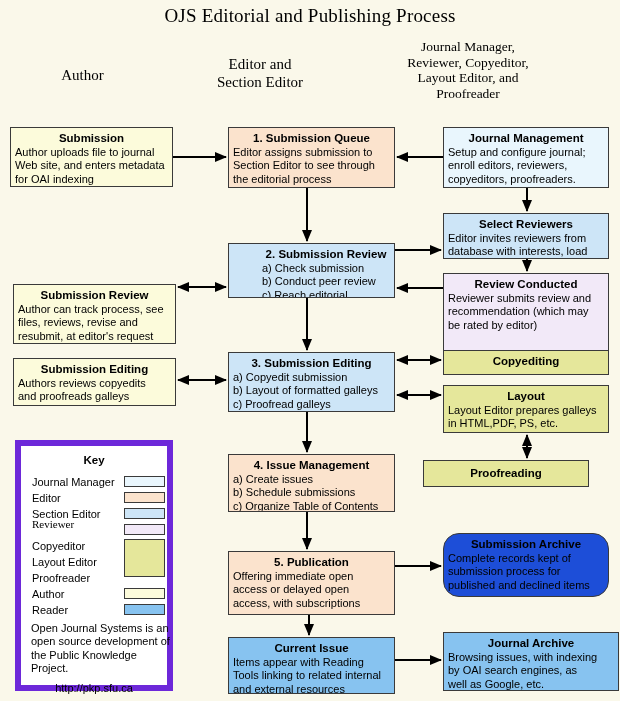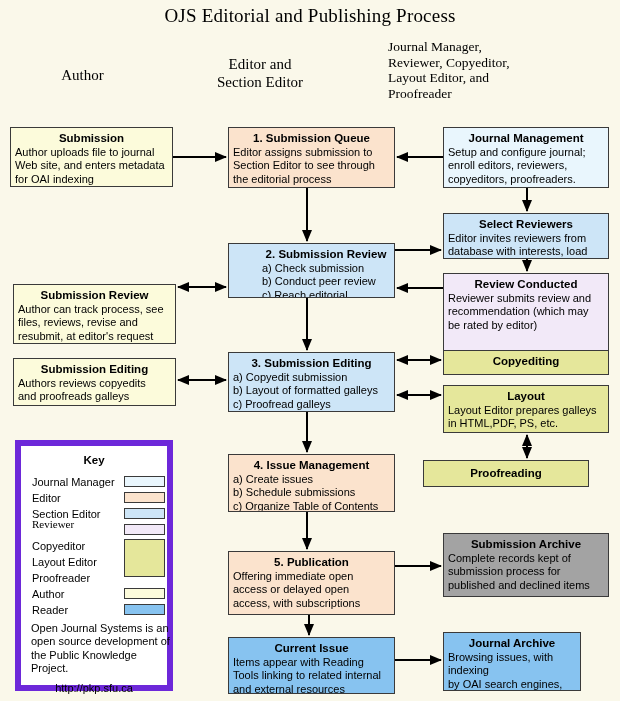--- a/index.html
+++ b/index.html
@@ -9,21 +9,21 @@
     background:#FAF8EA; overflow:hidden;
     font-family:"Liberation Sans", sans-serif; color:#000;
   }
   .title {
     position:absolute; top:5px; left:0; width:620px;
     text-align:center; font-family:"Liberation Serif", serif;
     font-size:19px; font-weight:500; letter-spacing:.2px;
   }
   .col-header {
     position:absolute; font-family:"Liberation Serif", serif;
-    font-size:15px; line-height:18px;
+    font-size:15px; line-height:18px;text-align:center;
   }
   #hdr-author { left:40px; top:66px; width:85px; text-align:center; }
   #hdr-editor { left:190px; top:55px; width:140px; text-align:center; }
   #hdr-right  { left:388px; top:39px; width:160px; font-size:13.5px; line-height:15.5px; white-space:pre-line; }
   .box {
     position:absolute; border:1.5px solid #3a3a3a;
     padding:3px 4px 2px 4px; overflow:hidden;
   }
   .box .bt {
     text-align:center; font-weight:bold; font-size:11.5px; line-height:14px;
@@ -170,27 +170,27 @@
     <div class="bt">Copyediting</div>
   </div>
   <div class="box" style="left: 443px; top: 385px; width: 166px; height: 48px; background-color: rgb(229, 231, 155);">
     <div class="bt">Layout</div>
     <div class="bb">Layout Editor prepares galleys
 in HTML,PDF, PS, etc.</div>
   </div>
   <div class="box" style="left: 423px; top: 460px; width: 166px; height: 27px; background-color: rgb(229, 231, 155);">
     <div class="bt" style="margin-top:2px;">Proofreading</div>
   </div>
-  <div class="box" style="left: 443px; top: 533px; width: 166px; height: 64px; background-color: #a3a3a3;">
+  <div class="box" style="left: 443px; top: 533px; width: 166px; height: 64px; background-color: #1d4ed8; border-radius: 16px;">
     <div class="bt">Submission Archive</div>
     <div class="bb">Complete records kept of
 submission process for
 published and declined items</div>
   </div>
-  <div class="box" style="left: 443px; top: 632px; width: 138px; height: 59px; background-color: rgb(135, 195, 240);">
+  <div class="box" style="left: 443px; top: 632px; width: 176px; height: 59px; background-color: rgb(135, 195, 240);">
     <div class="bt">Journal Archive</div>
     <div class="bb">Browsing issues, with indexing
 by OAI search engines, as
 well as Google, etc.</div>
   </div>
 
   <div class="keybox">
     <div class="kt">Key</div>
     <div class="klabel" style="top:30px;">Journal Manager</div>
     <div class="kswatch" style="top: 30px; background-color: rgb(233, 246, 253);"></div>

